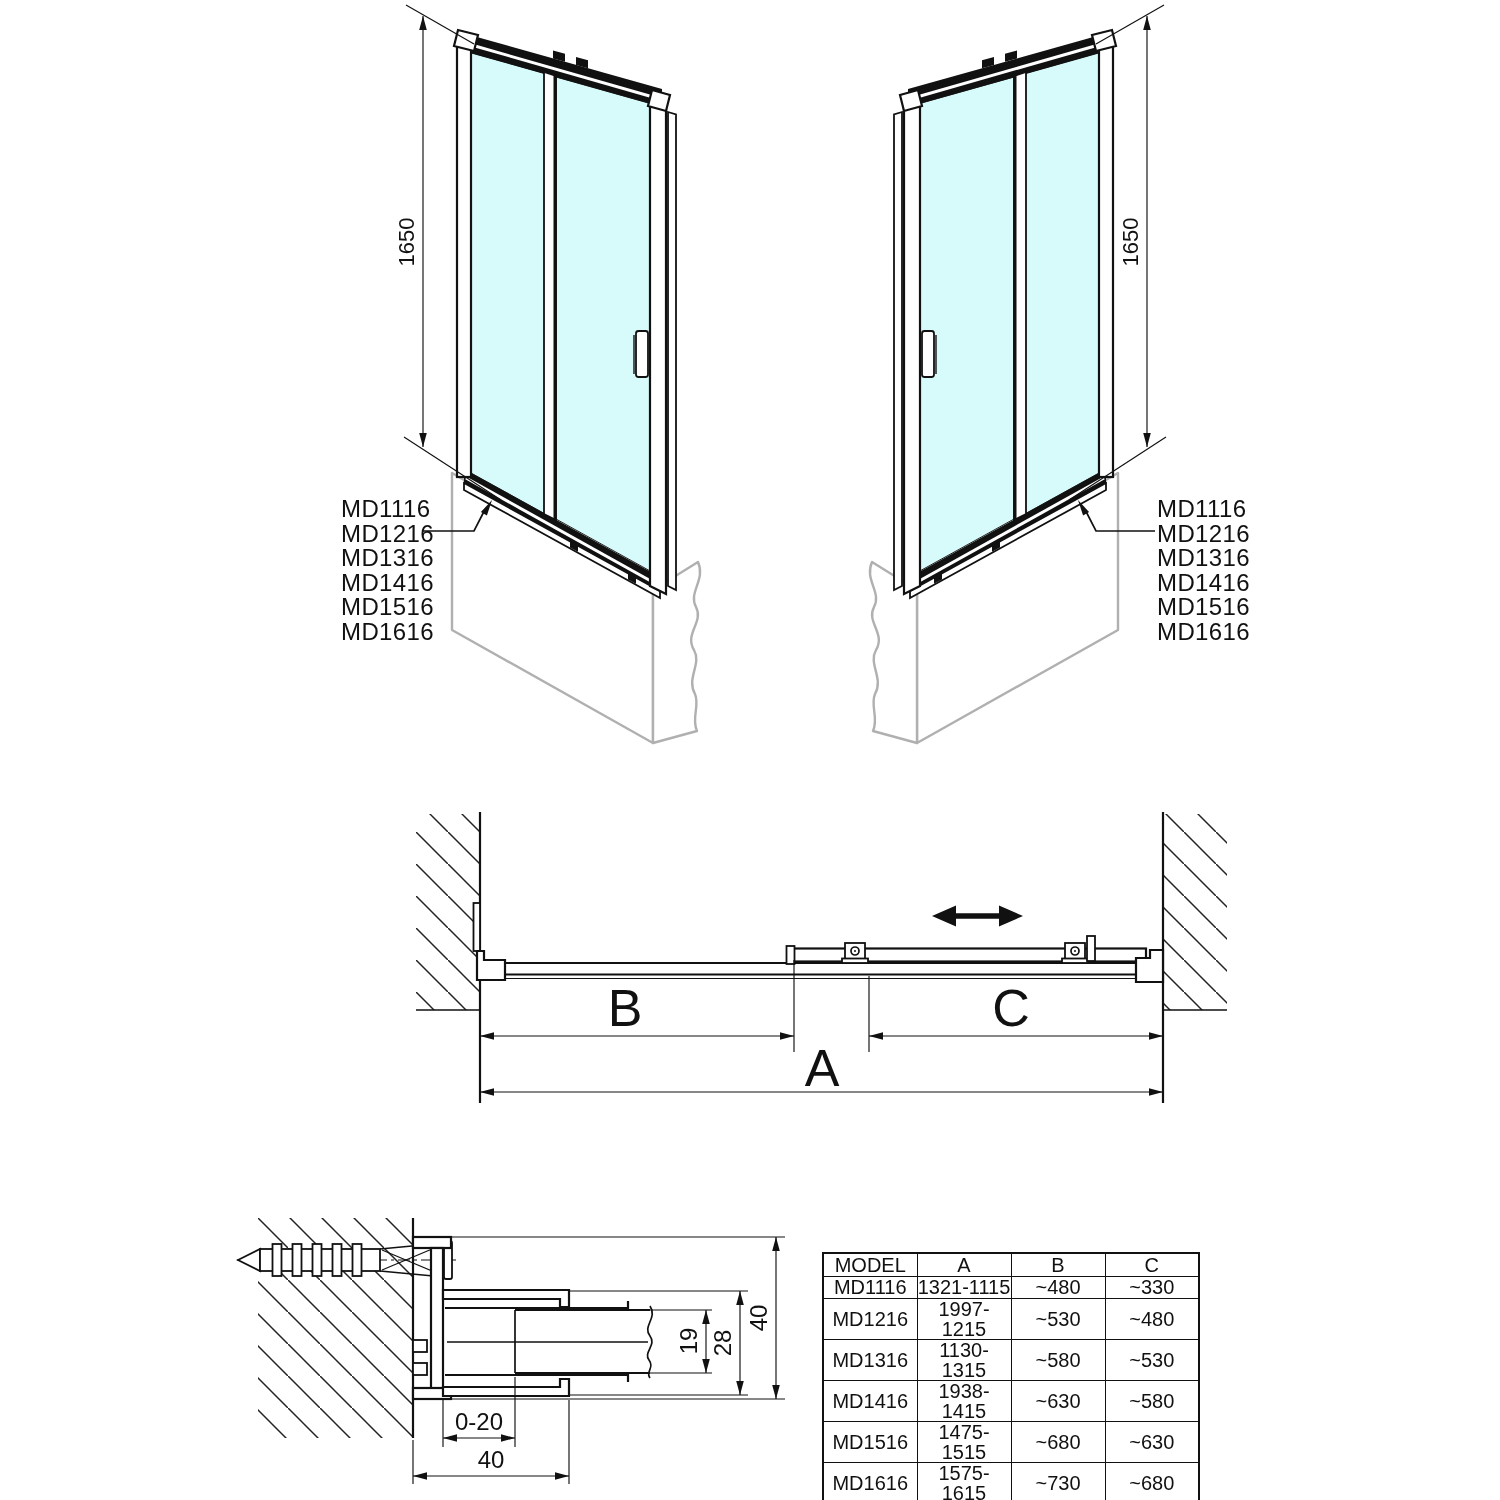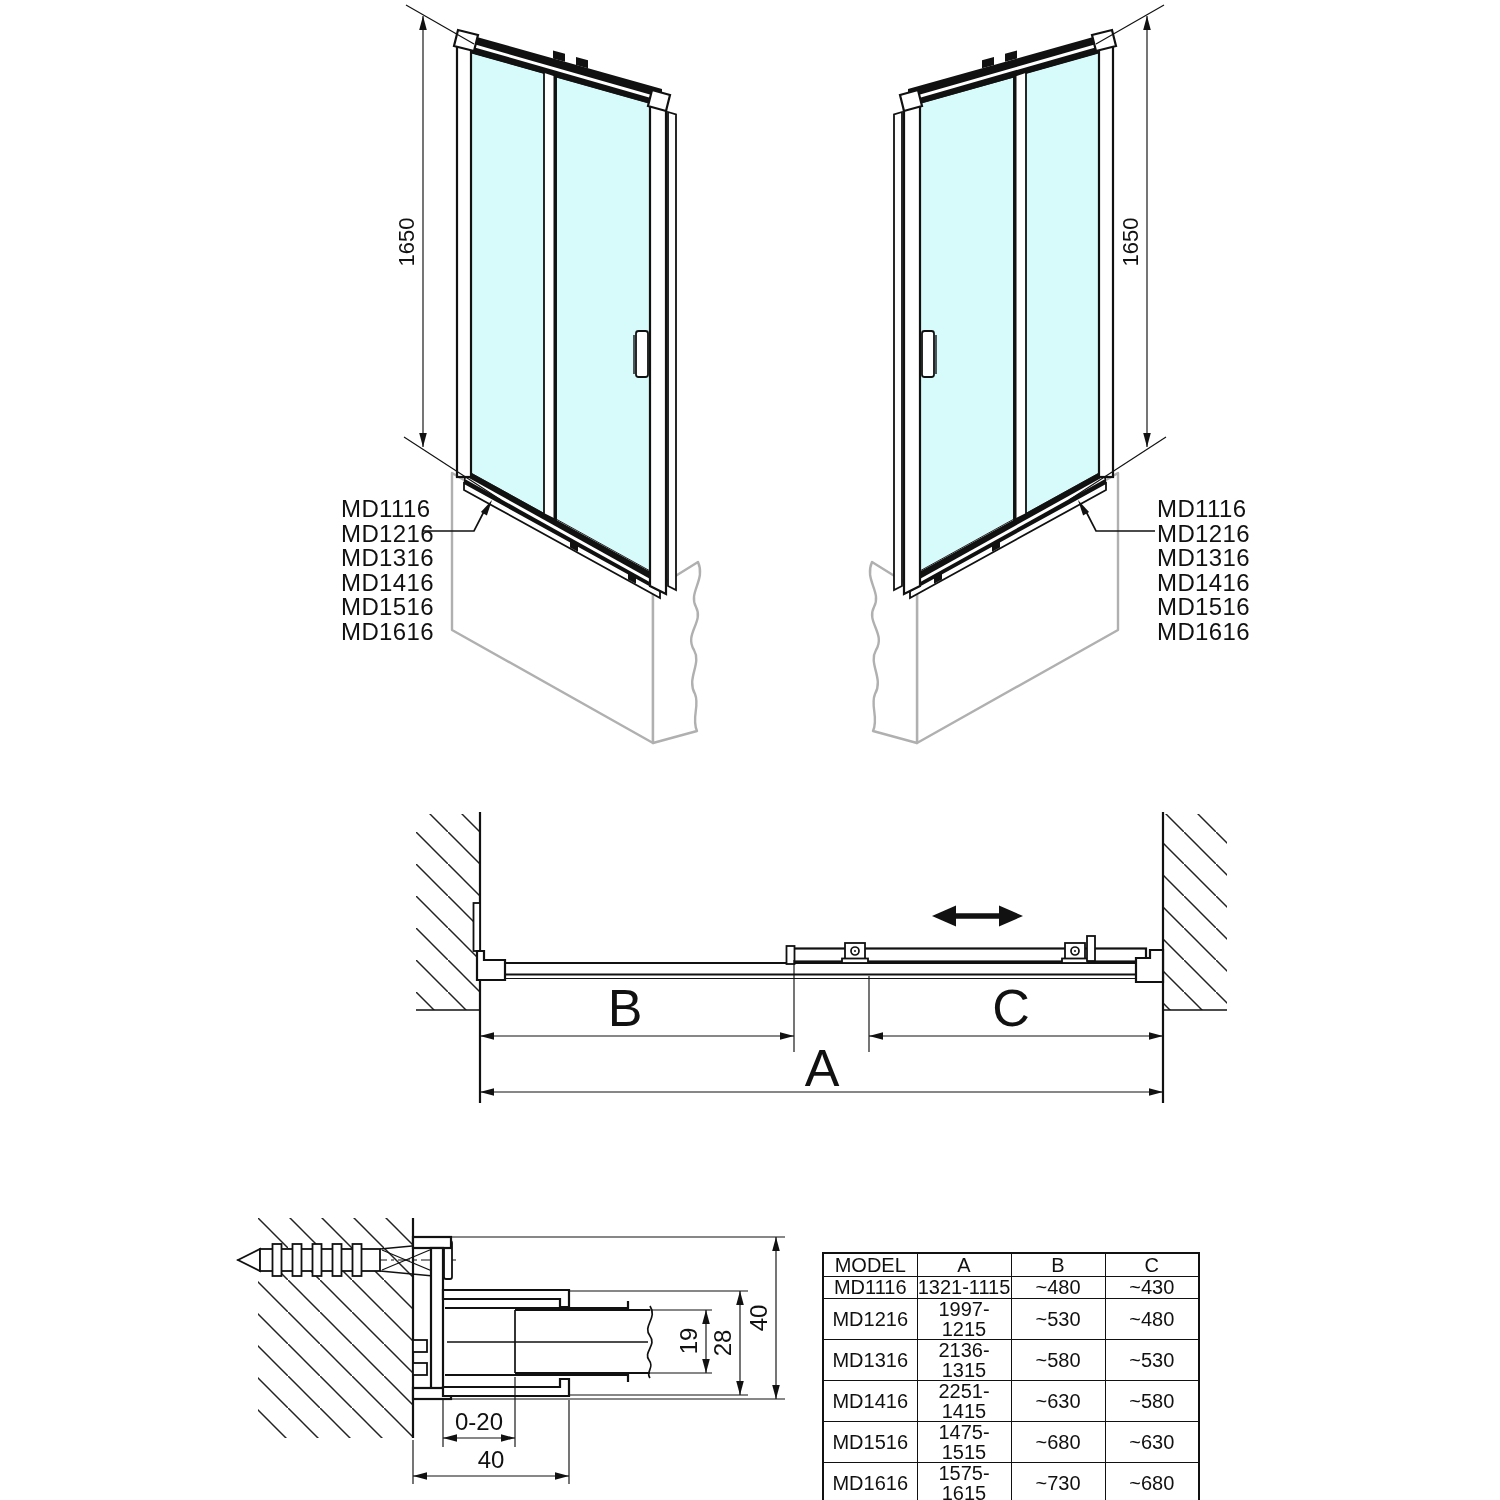--- a/index.html
+++ b/index.html
@@ -253,37 +253,37 @@
           <tr>
       <th>MODEL</th>
       <th>A</th>
       <th>B</th>
       <th>C</th>
     </tr>
     <tr>
       <td>MD1116</td>
       <td>1321-1115</td>
       <td>~480</td>
-      <td>~430</td>
+      <td>~330</td>
     </tr>
     <tr>
       <td>MD1216</td>
       <td>1997-1215</td>
       <td>~530</td>
       <td>~480</td>
     </tr>
     <tr>
       <td>MD1316</td>
-      <td>2136-1315</td>
+      <td>1130-1315</td>
       <td>~580</td>
       <td>~530</td>
     </tr>
     <tr>
       <td>MD1416</td>
-      <td>2251-1415</td>
+      <td>1938-1415</td>
       <td>~630</td>
       <td>~580</td>
     </tr>
     <tr>
       <td>MD1516</td>
       <td>1475-1515</td>
       <td>~680</td>
       <td>~630</td>
     </tr>
     <tr>

